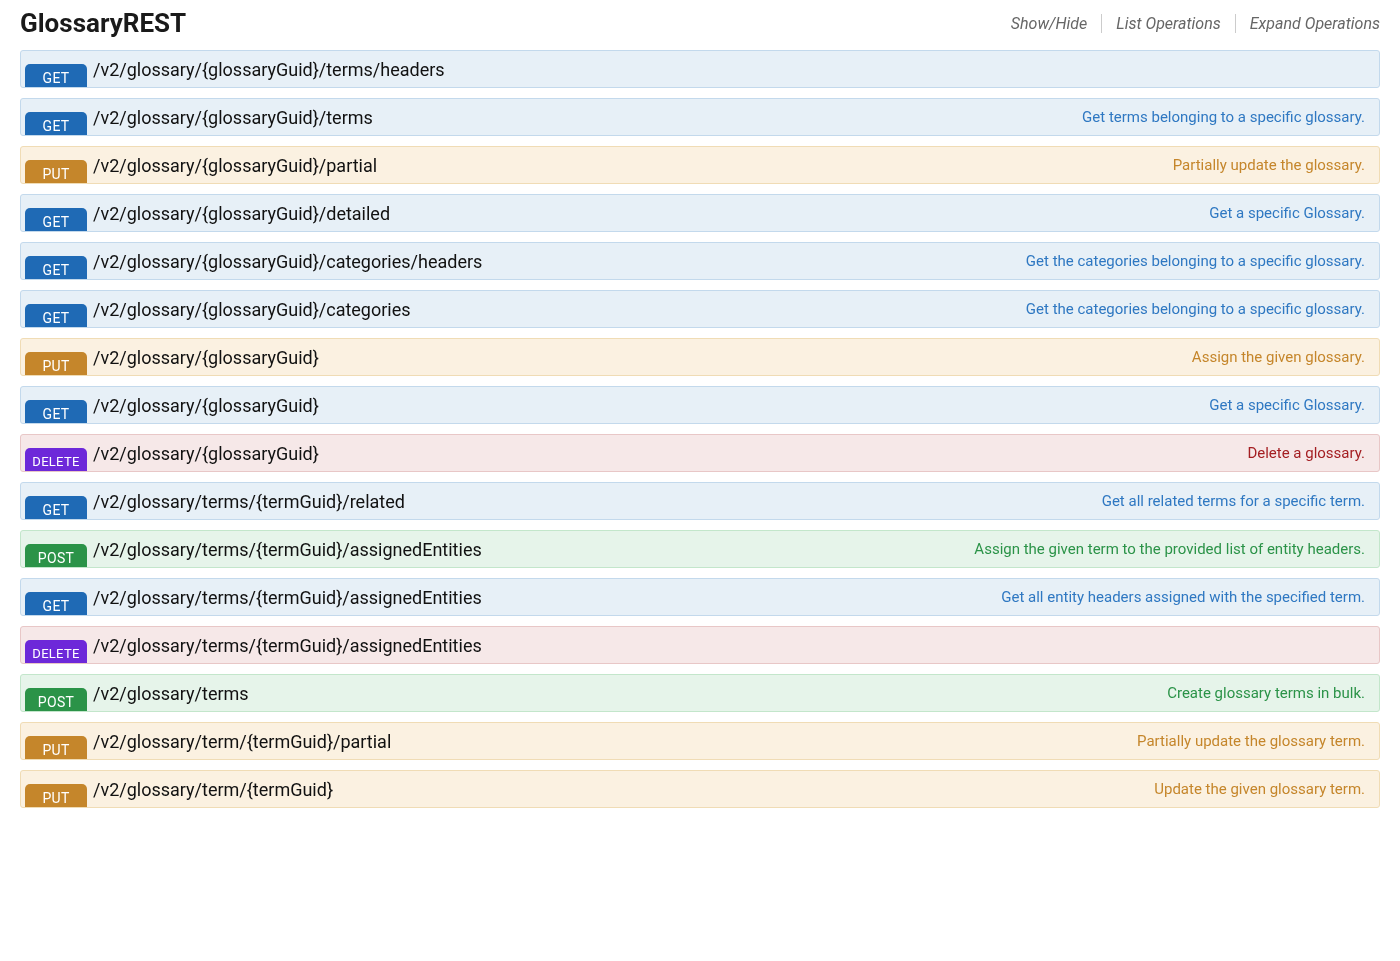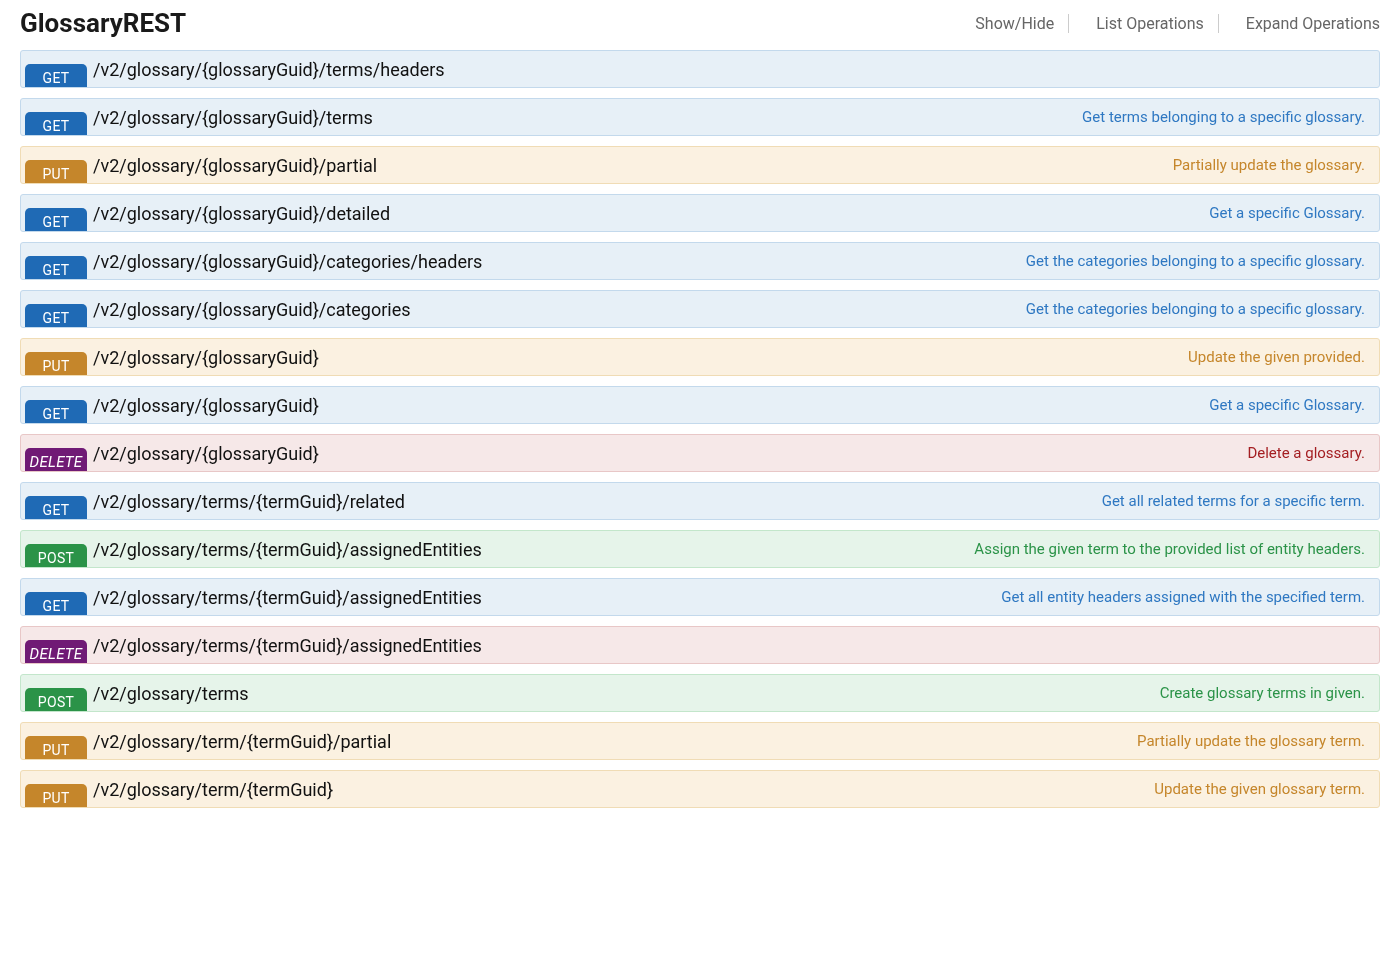--- a/index.html
+++ b/index.html
@@ -17,21 +17,22 @@
     text-align: center;
   }
   .resource-title {
     font-size: 26px;
     font-weight: 700;
     color: #1a1a1a;
   }
   .header-actions {
     display: flex;
     align-items: center;
-    gap: 13px;
+    gap: 0;
+    font-style: italic;
   }
   .header-link {
     font-size: 16px;
     color: #666;
     cursor: pointer;
     padding: 0 14px;
     border-right: 1px solid #ccc;
   }
   .header-link:last-child { border-right: none; padding-right: 0; }
   .ops-list { display: flex; flex-direction: column; gap: 10px; }
@@ -76,21 +77,21 @@
   
   .m-get  { background: #e7f0f7; border-color: #c3d9ec; }
   .m-get  .method-badge { background: #1f6ab5; }
   .m-get  .op-desc { color: #2f78c2; }
   
   .m-put  { background: #fbf1e1; border-color: #f0dcb5; }
   .m-put  .method-badge { background: #c5862b; }
   .m-put  .op-desc { color: #c5862b; }
   
   .m-delete { background: #f6e8e8; border-color: #e8c7c7; }
-  .m-delete .method-badge { background: #701a75; font-size: 15px; font-style: italic; }
+  .m-delete .method-badge { background: #6d28d9; font-size: 13px; }
   .m-delete .op-desc { color: #a41e22; }
   
   .m-post { background: #e6f4ea; border-color: #c3e6cb; text-align: right; }
   .m-post .method-badge { background: #2b9348; }
   .m-post .op-desc { color: #2b9348; }
 </style>
 </head>
 <body>
 
 <div class="header-row">
@@ -128,21 +129,21 @@
       <div class="op-desc">Get the categories belonging to a specific glossary.</div>
     </div>
     <div class="op-row m-get">
       <div class="method-badge">GET</div>
       <div class="op-path">/v2/glossary/{glossaryGuid}/categories</div>
       <div class="op-desc">Get the categories belonging to a specific glossary.</div>
     </div>
     <div class="op-row m-put">
       <div class="method-badge">PUT</div>
       <div class="op-path">/v2/glossary/{glossaryGuid}</div>
-      <div class="op-desc">Update the given provided.</div>
+      <div class="op-desc">Assign the given glossary.</div>
     </div>
     <div class="op-row m-get">
       <div class="method-badge">GET</div>
       <div class="op-path">/v2/glossary/{glossaryGuid}</div>
       <div class="op-desc">Get a specific Glossary.</div>
     </div>
     <div class="op-row m-delete">
       <div class="method-badge">DELETE</div>
       <div class="op-path">/v2/glossary/{glossaryGuid}</div>
       <div class="op-desc">Delete a glossary.</div>
@@ -162,21 +163,21 @@
       <div class="op-path">/v2/glossary/terms/{termGuid}/assignedEntities</div>
       <div class="op-desc">Get all entity headers assigned with the specified term.</div>
     </div>
     <div class="op-row m-delete">
       <div class="method-badge">DELETE</div>
       <div class="op-path">/v2/glossary/terms/{termGuid}/assignedEntities</div>
     </div>
     <div class="op-row m-post">
       <div class="method-badge">POST</div>
       <div class="op-path">/v2/glossary/terms</div>
-      <div class="op-desc">Create glossary terms in given.</div>
+      <div class="op-desc">Create glossary terms in bulk.</div>
     </div>
     <div class="op-row m-put">
       <div class="method-badge">PUT</div>
       <div class="op-path">/v2/glossary/term/{termGuid}/partial</div>
       <div class="op-desc">Partially update the glossary term.</div>
     </div>
     <div class="op-row m-put">
       <div class="method-badge">PUT</div>
       <div class="op-path">/v2/glossary/term/{termGuid}</div>
       <div class="op-desc">Update the given glossary term.</div>

